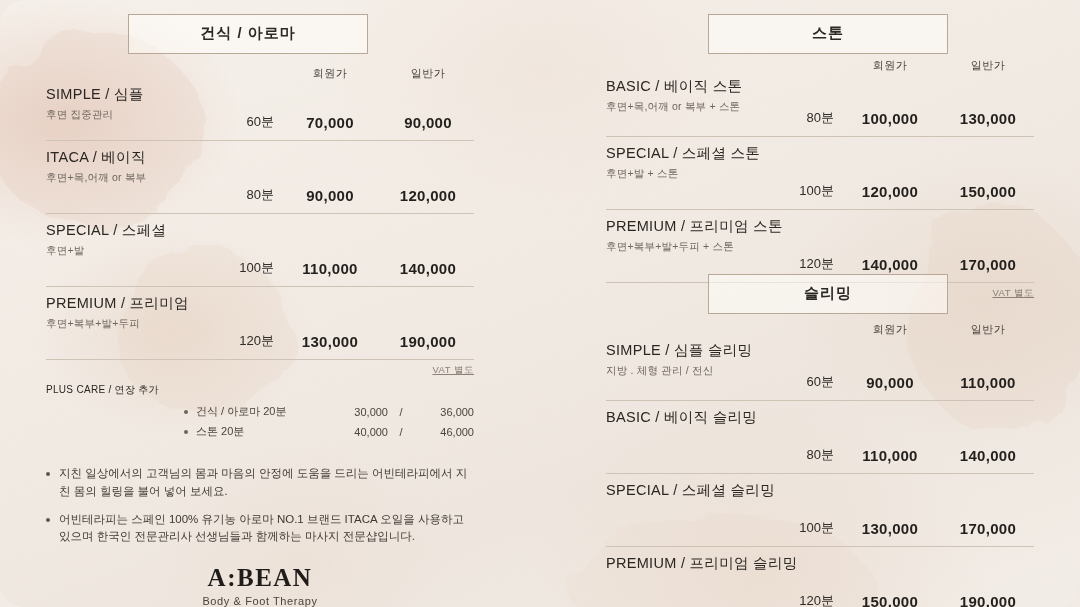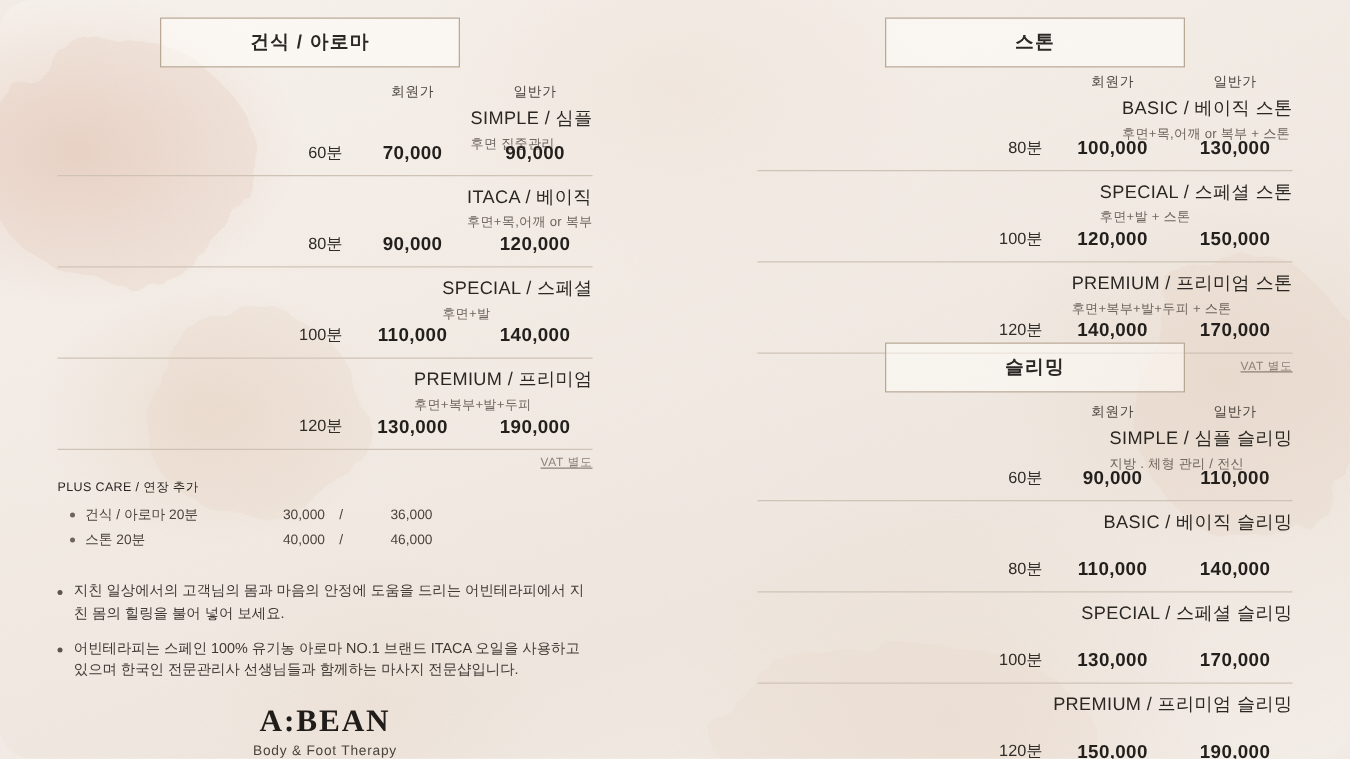--- a/index.html
+++ b/index.html
@@ -73,21 +73,21 @@
     position: relative;
     border-top: 1px solid #cfc3b6;
     padding-top: 7px;
     padding-bottom: 9px;
     min-height: 46px;
   }
   .row.first { border-top: 1px solid #cfc3b6; }
   .row-main {
     display: flex;
     align-items: flex-start;
-    justify-content: flex-end;
+    justify-content: flex-start;
   }
   .name-wrap { max-width: 290px; }
   .name {
     font-size: 14.5px;
     color: #2a2622;
     letter-spacing: 0.3px;
     white-space: nowrap;
   }
   .desc {
     font-size: 10.5px;
@@ -143,20 +143,21 @@
     margin-top: 6px;
     letter-spacing: 0.3px;
   }
   .plus-list { margin-top: 7px; }
   .plus-item {
     display: flex;
     align-items: center;
     font-size: 11px;
     color: #4b443d;
     margin-bottom: 5px;
+    justify-content: flex-end;
   }
   .plus-bullet {
     width: 4px; height: 4px;
     border-radius: 50%;
     background: #6d655d;
     margin: 0 8px 0 10px;
   }
   .plus-label { width: 120px; }
   .plus-p1 { width: 72px; text-align: right; }
   .plus-sep { width: 26px; text-align: center; }

